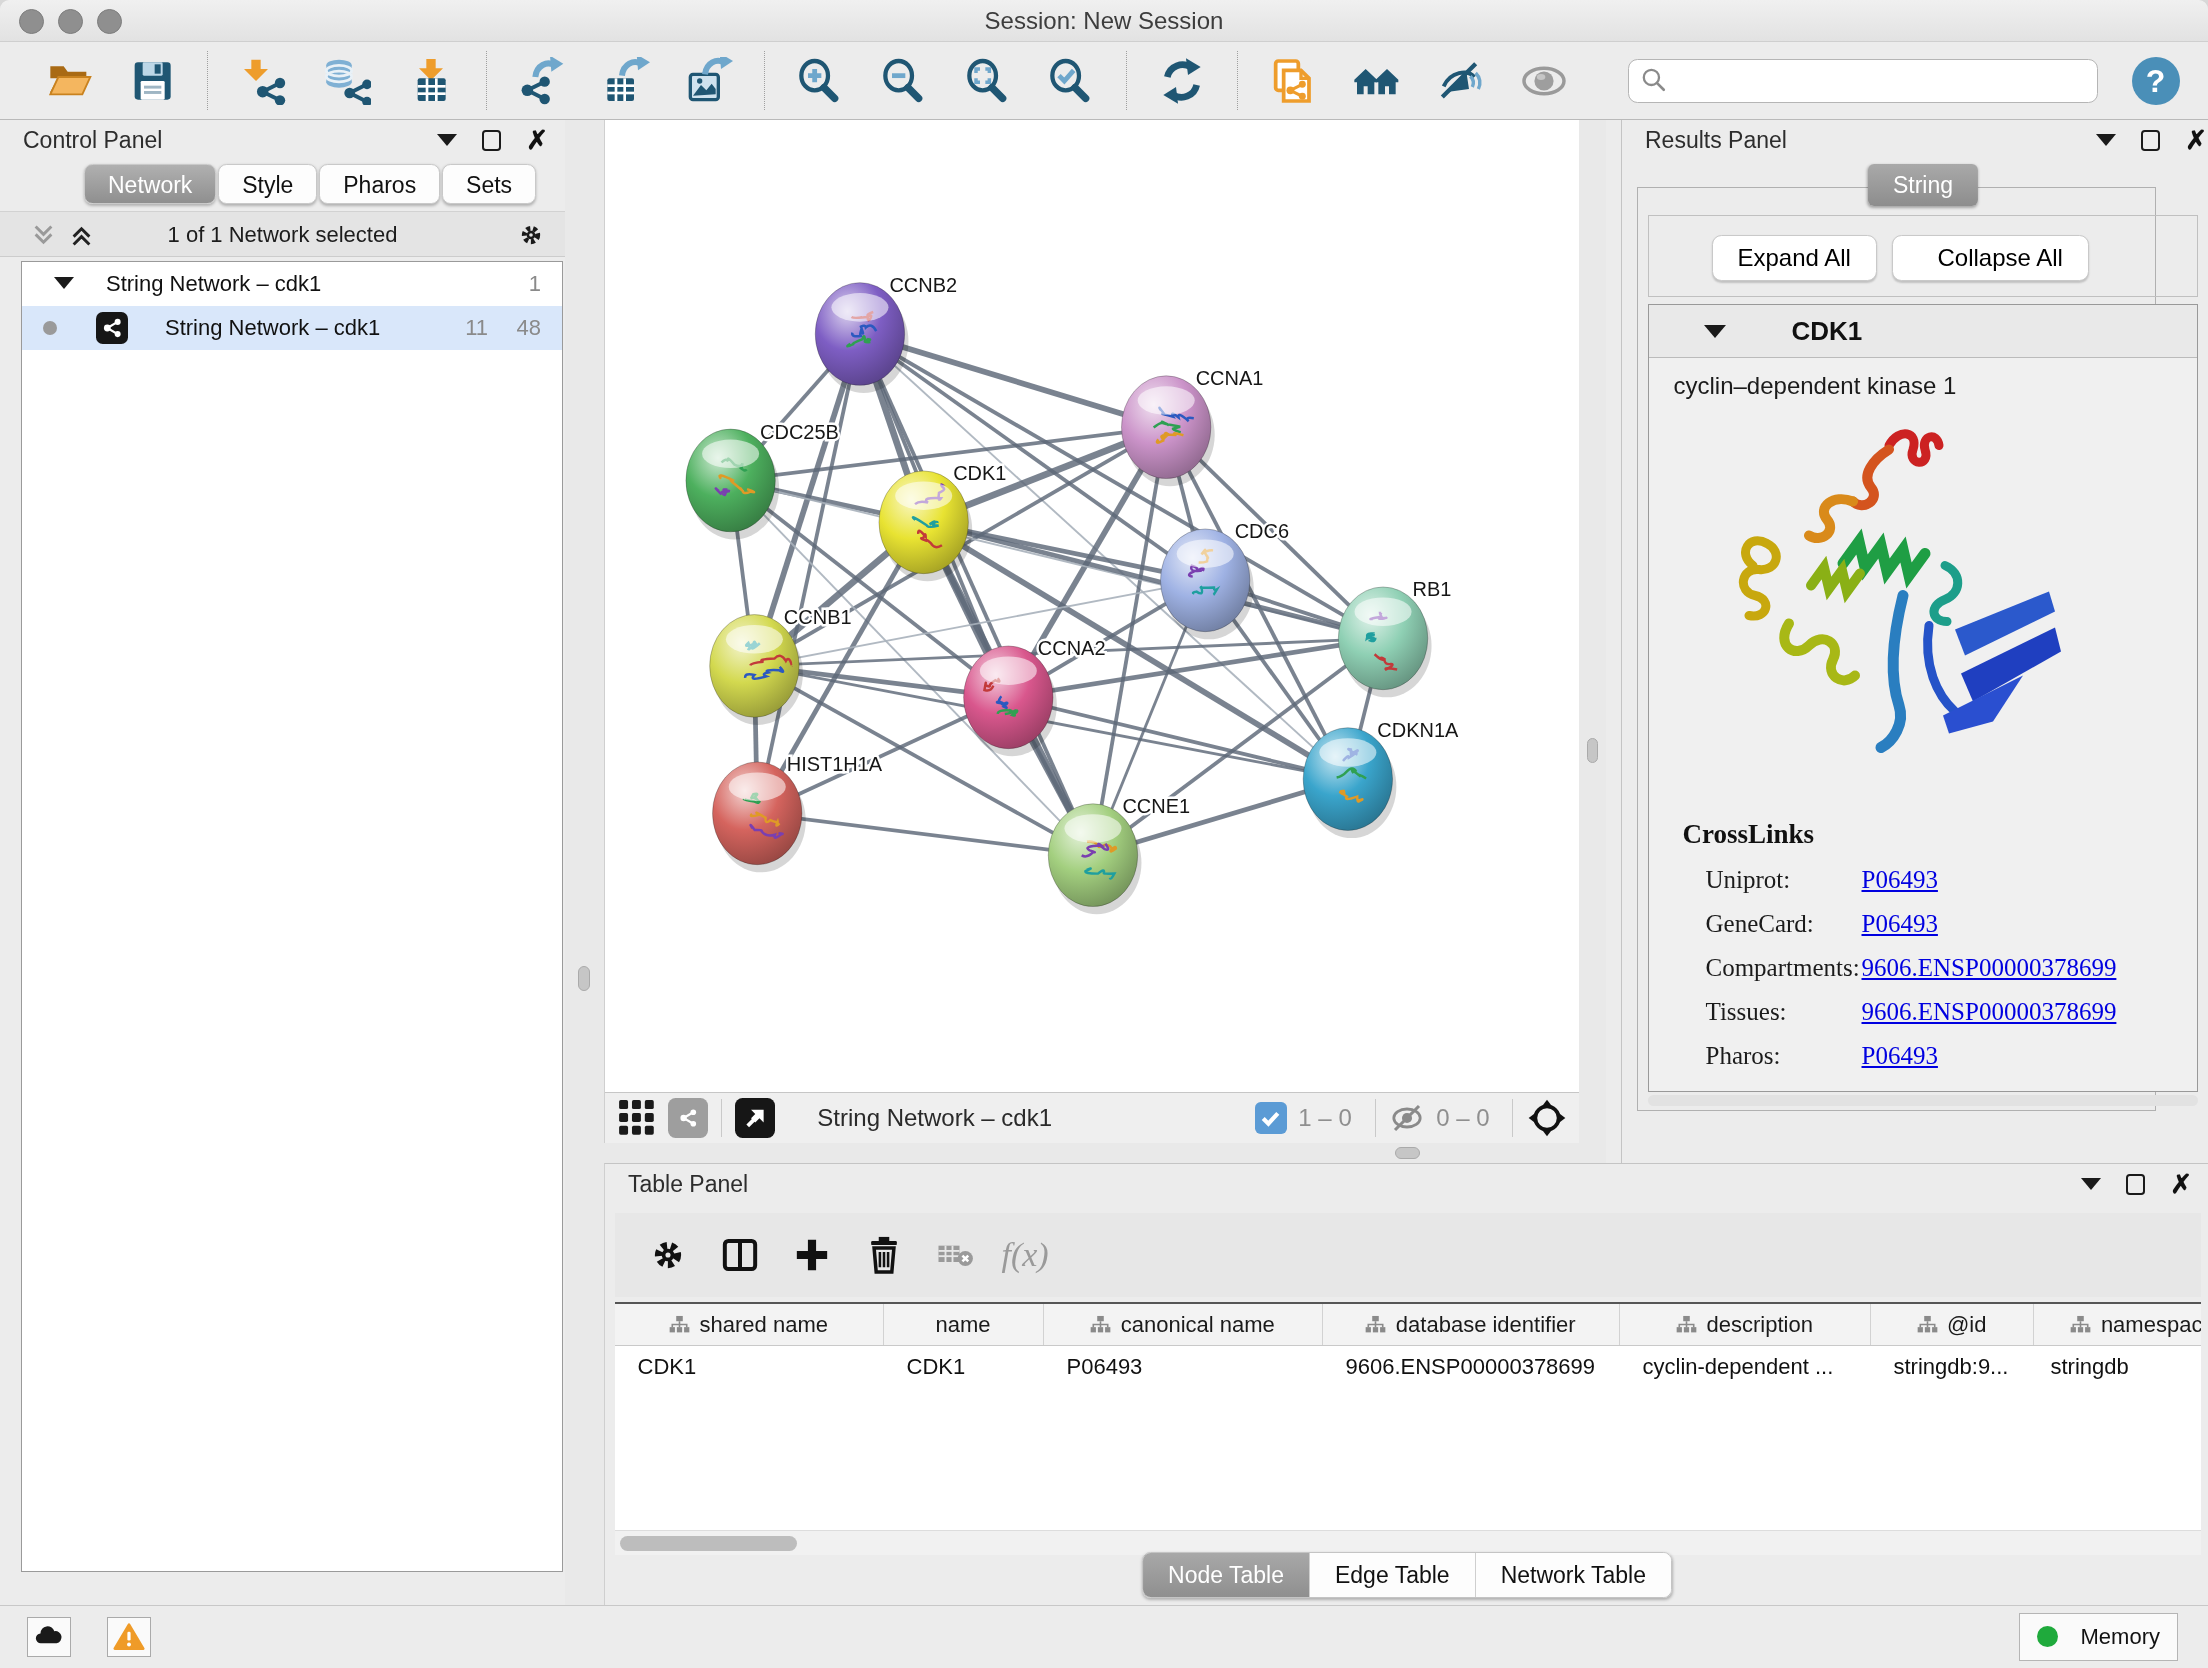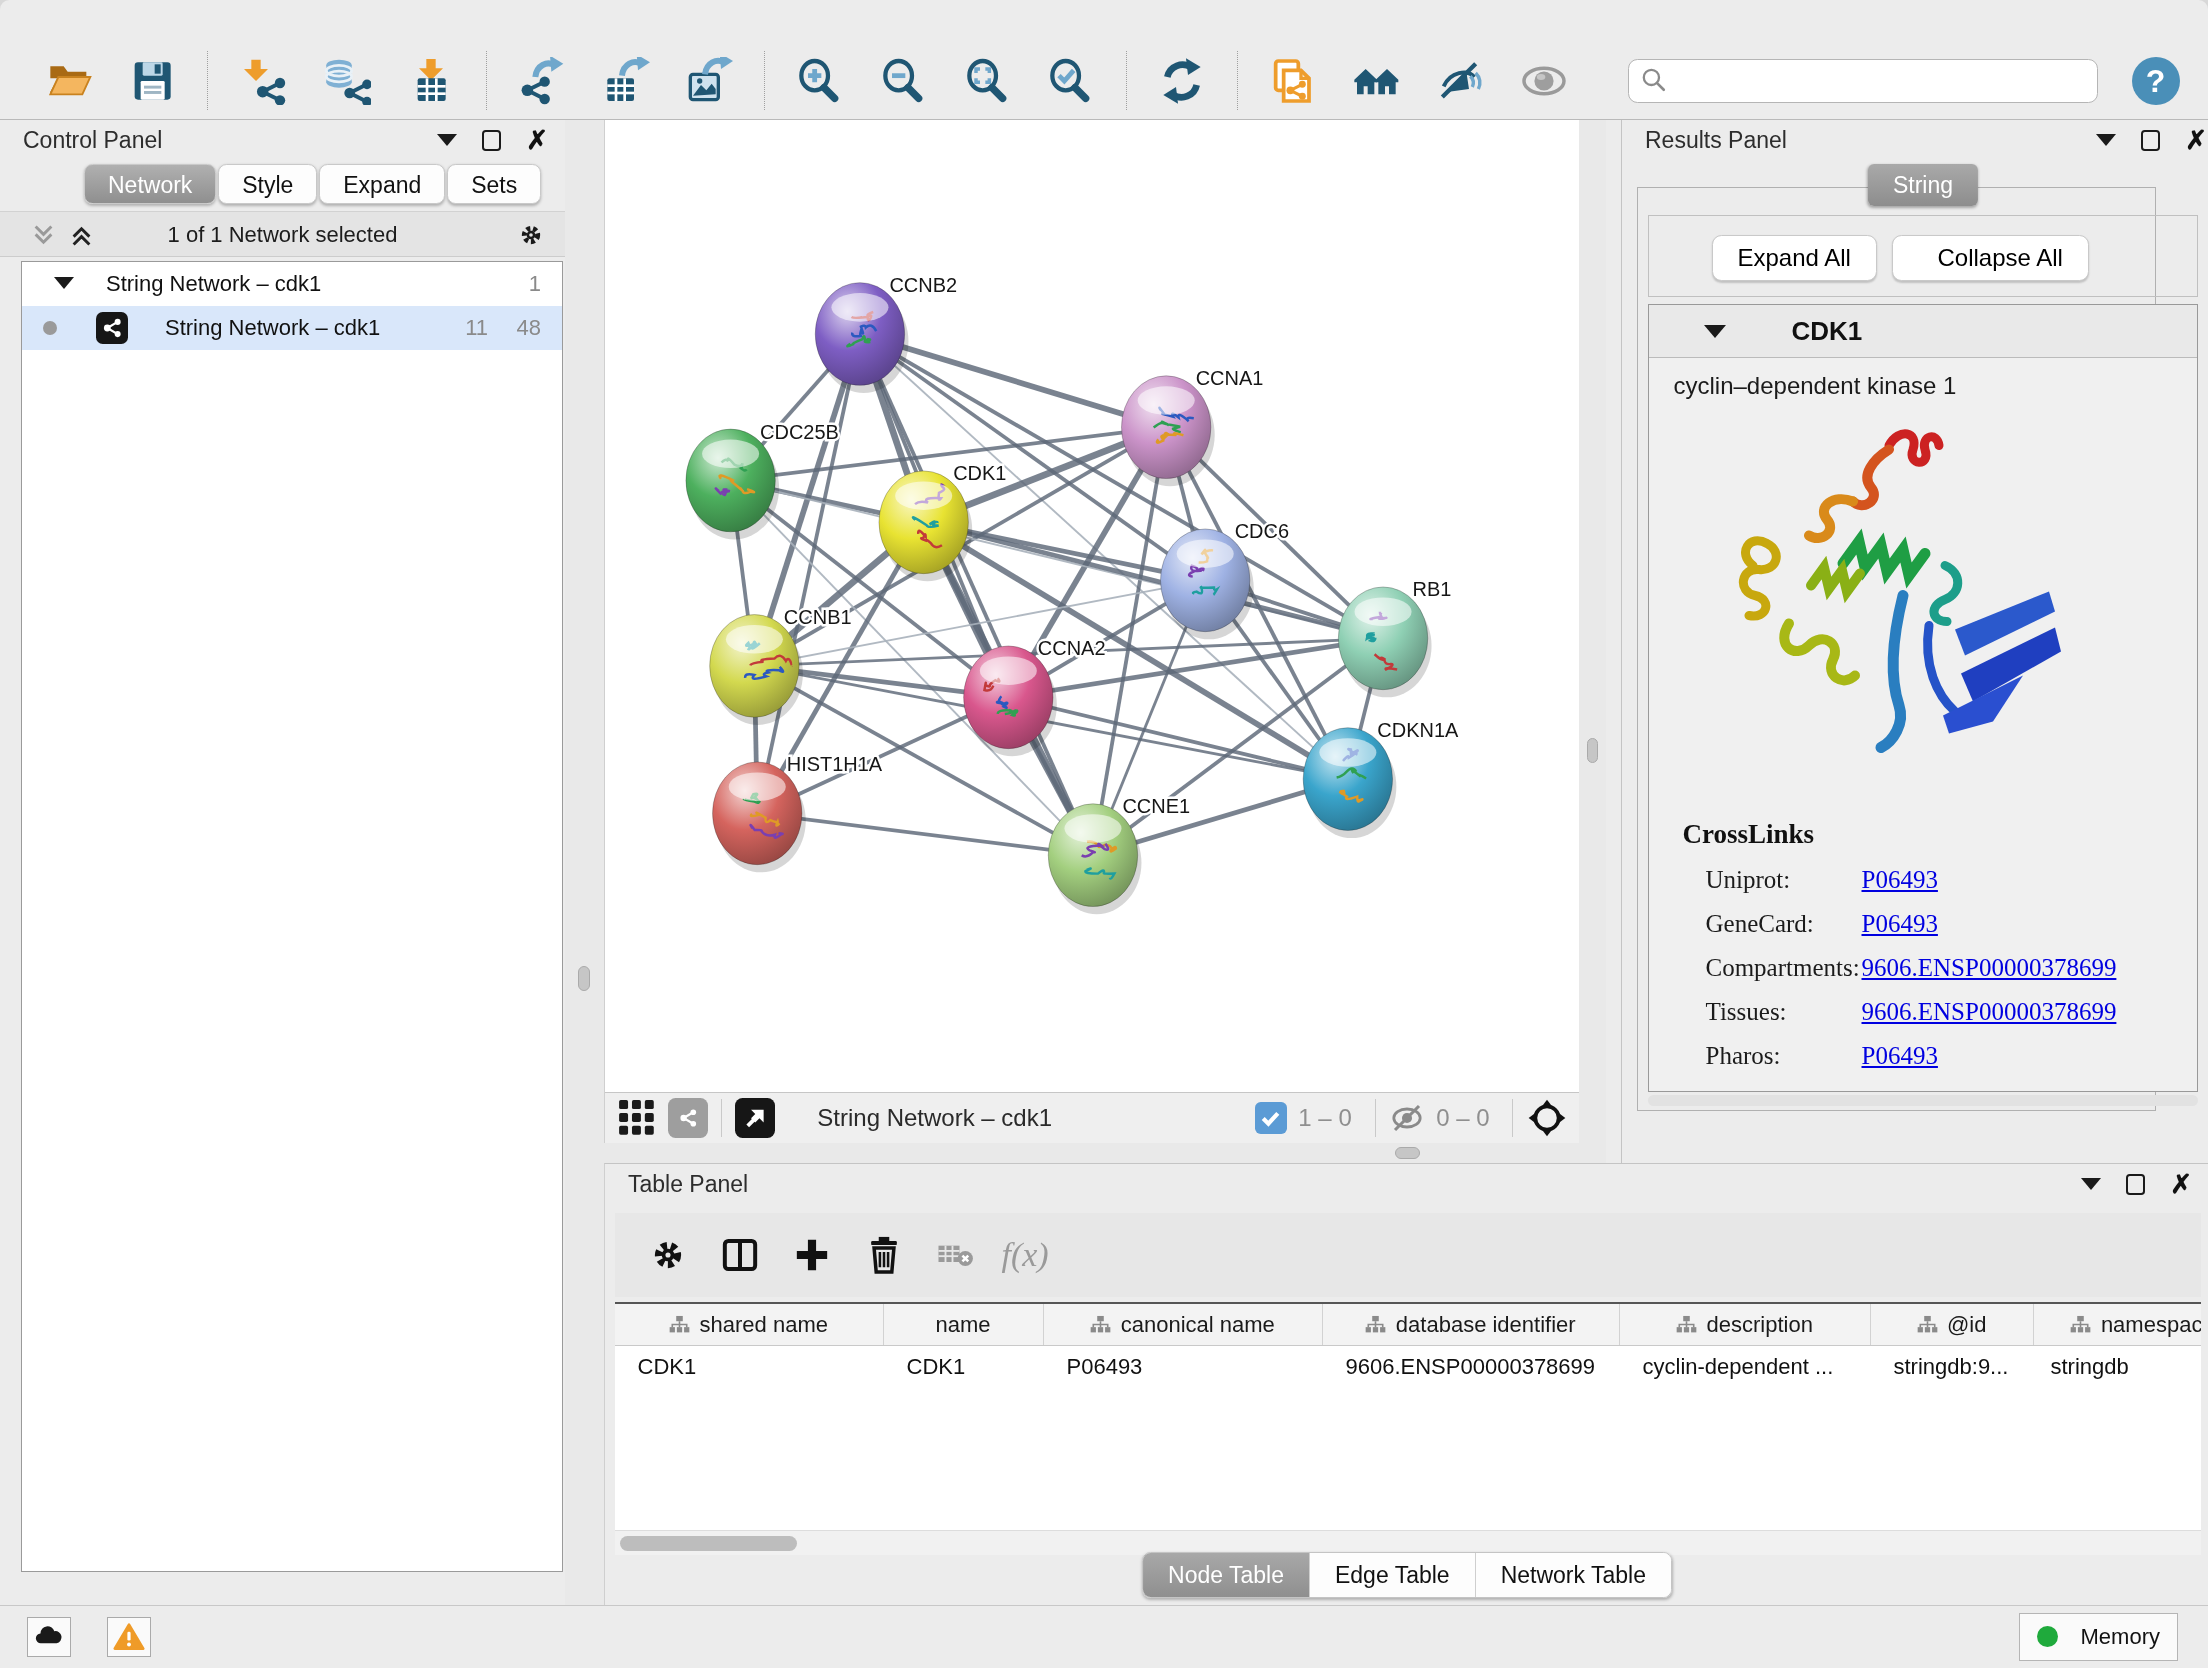--- a/index.html
+++ b/index.html
@@ -114,20 +114,26 @@
   .sb-btn{position:absolute;top:10.5px;width:44px;height:40px;background:#fafafa;border:1.9px solid #aaa;display:flex;align-items:center;justify-content:center;cursor:pointer;padding:0;}
   .sb-btn svg{width:32px;height:32px;}
   #memory-btn{position:absolute;right:30px;top:6.7px;height:48px;background:#fafafa;border:1.4px solid #b5b5b5;display:flex;align-items:center;gap:23px;padding:0 17px;font-size:22px;color:#111;cursor:pointer;}
   #memory-dot{width:21px;height:21px;border-radius:50%;background:#1faa3c;}
 </style>
 </head>
 <body>
 
 <div id="app">
 
+  <div id="titlebar">
+    <div class="tlight" style="left:19px"></div>
+    <div class="tlight" style="left:58px"></div>
+    <div class="tlight" style="left:97px"></div>
+    <div id="win-title">Session: New Session</div>
+  </div>
 
   <div id="toolbar">
     <span id="tb-buttons" style="display:flex;align-items:center;">
         <button class="tbtn">
           <svg viewBox="0 0 36 36">
             <path d="M4 7h10l3 4h14v5H4z" fill="#a96a14"></path>
             <path d="M4 9v19h23l6-13H10l-6 11z" fill="#a96a14"></path>
             <path d="M4 28 10 15h24l-6 13z" fill="#f4b65f" stroke="#c9821f" stroke-width="1.4"></path>
           </svg>
         </button>
@@ -308,21 +314,21 @@
       <span class="panel-title">Control Panel</span>
       <span class="ph-icons">
         <span class="ph-tri"></span>
         <span class="ph-float"></span>
         <span class="ph-close">✗</span>
       </span>
     </div>
     <div id="cp-tabs">
         <div class="cp-tab active">Network</div>
         <div class="cp-tab">Style</div>
-        <div class="cp-tab">Expand</div>
+        <div class="cp-tab">Pharos</div>
         <div class="cp-tab">Sets</div>
       </div>
     <div id="cp-selrow">
       <span class="chev" style="left:30px">
         <svg width="27" height="27" viewBox="0 0 24 24">
             <path d="M5 4l7 7 7-7M5 11l7 7 7-7" fill="none" stroke="#9a9a9a" stroke-width="2.6"></path>
           </svg>
       </span>
       <span class="chev" style="left:68px">
         <svg width="27" height="27" viewBox="0 0 24 24">

